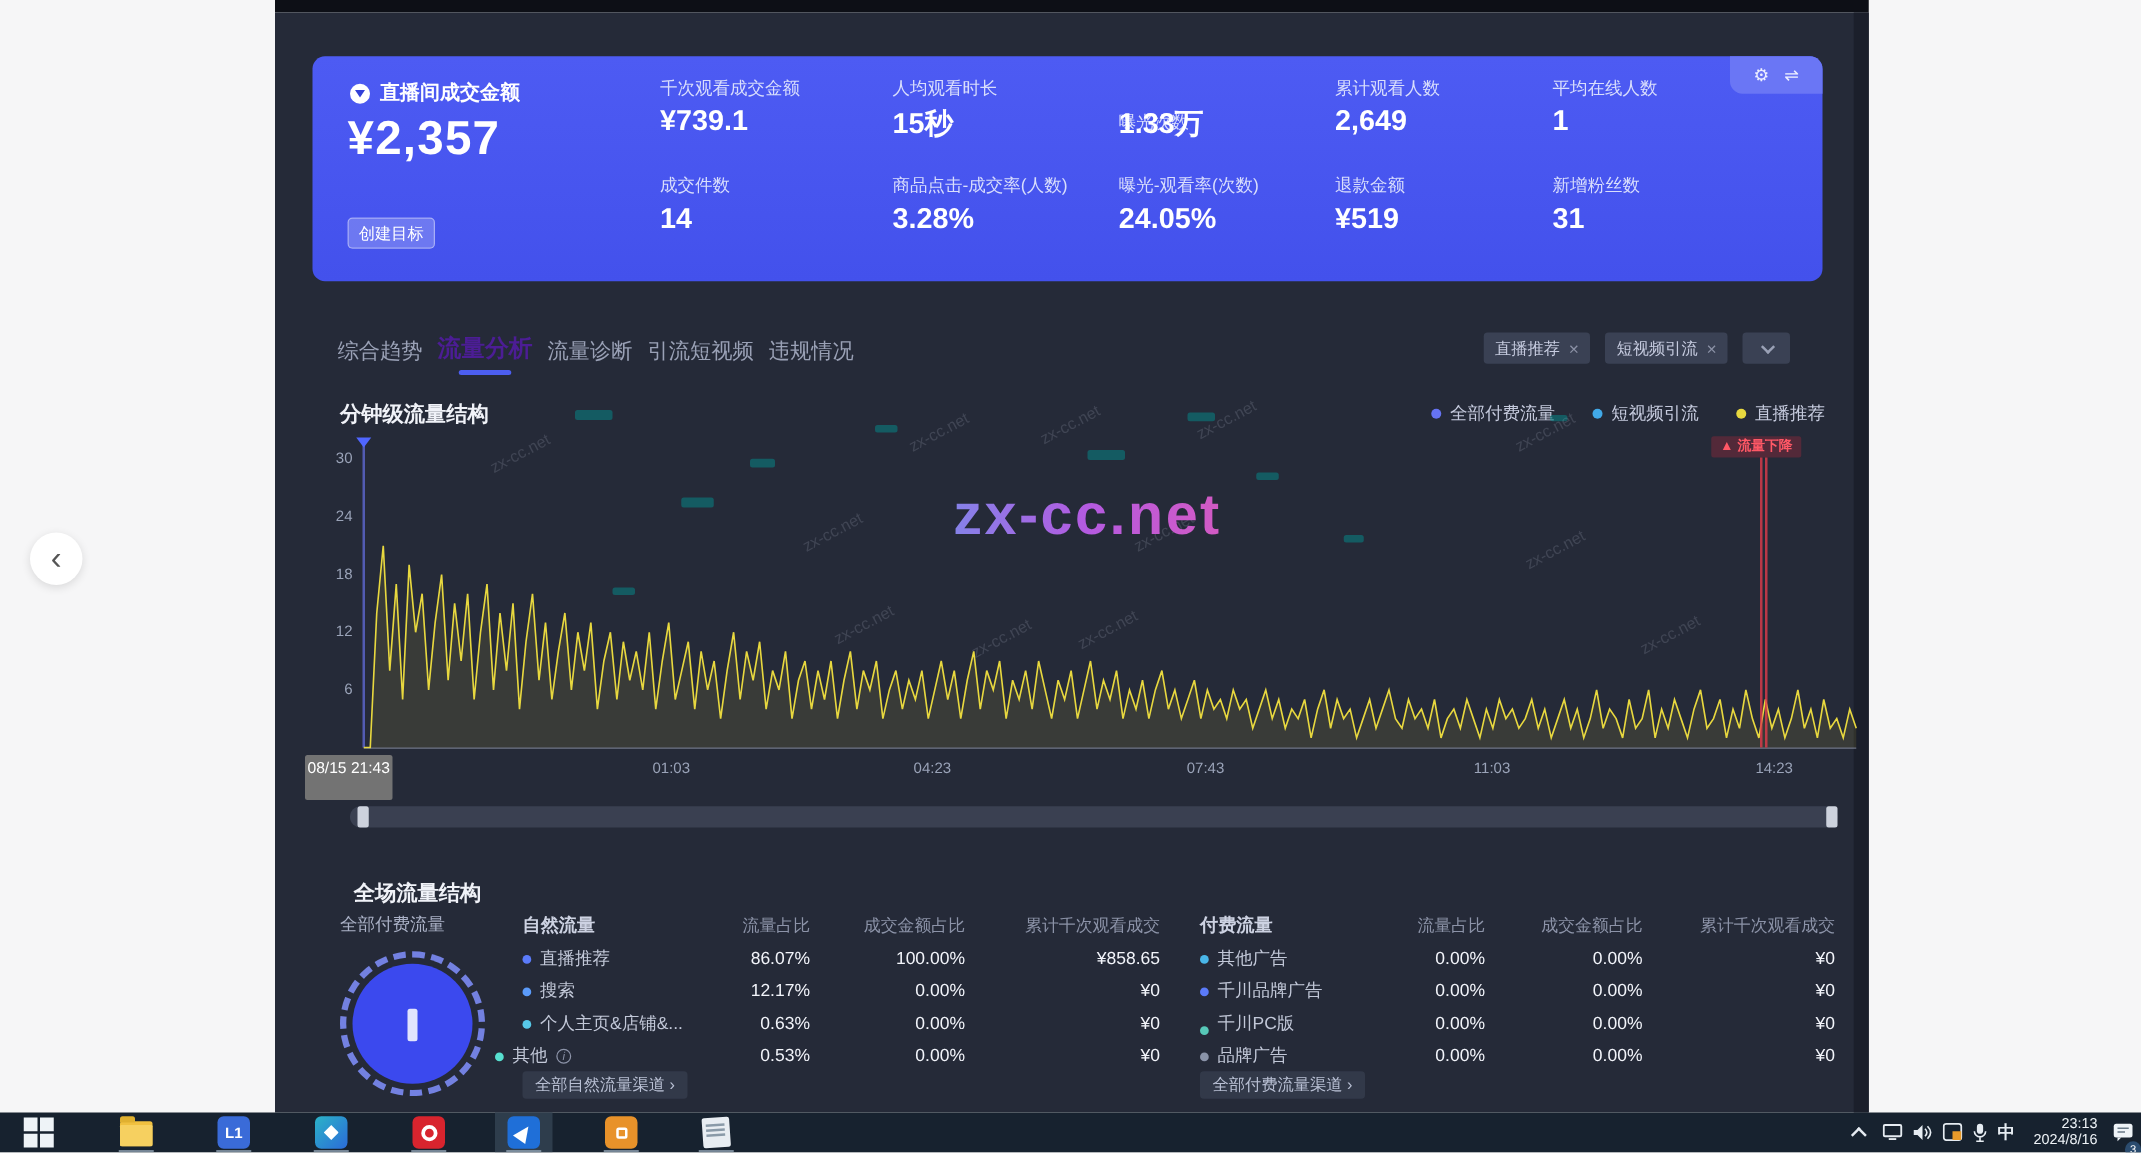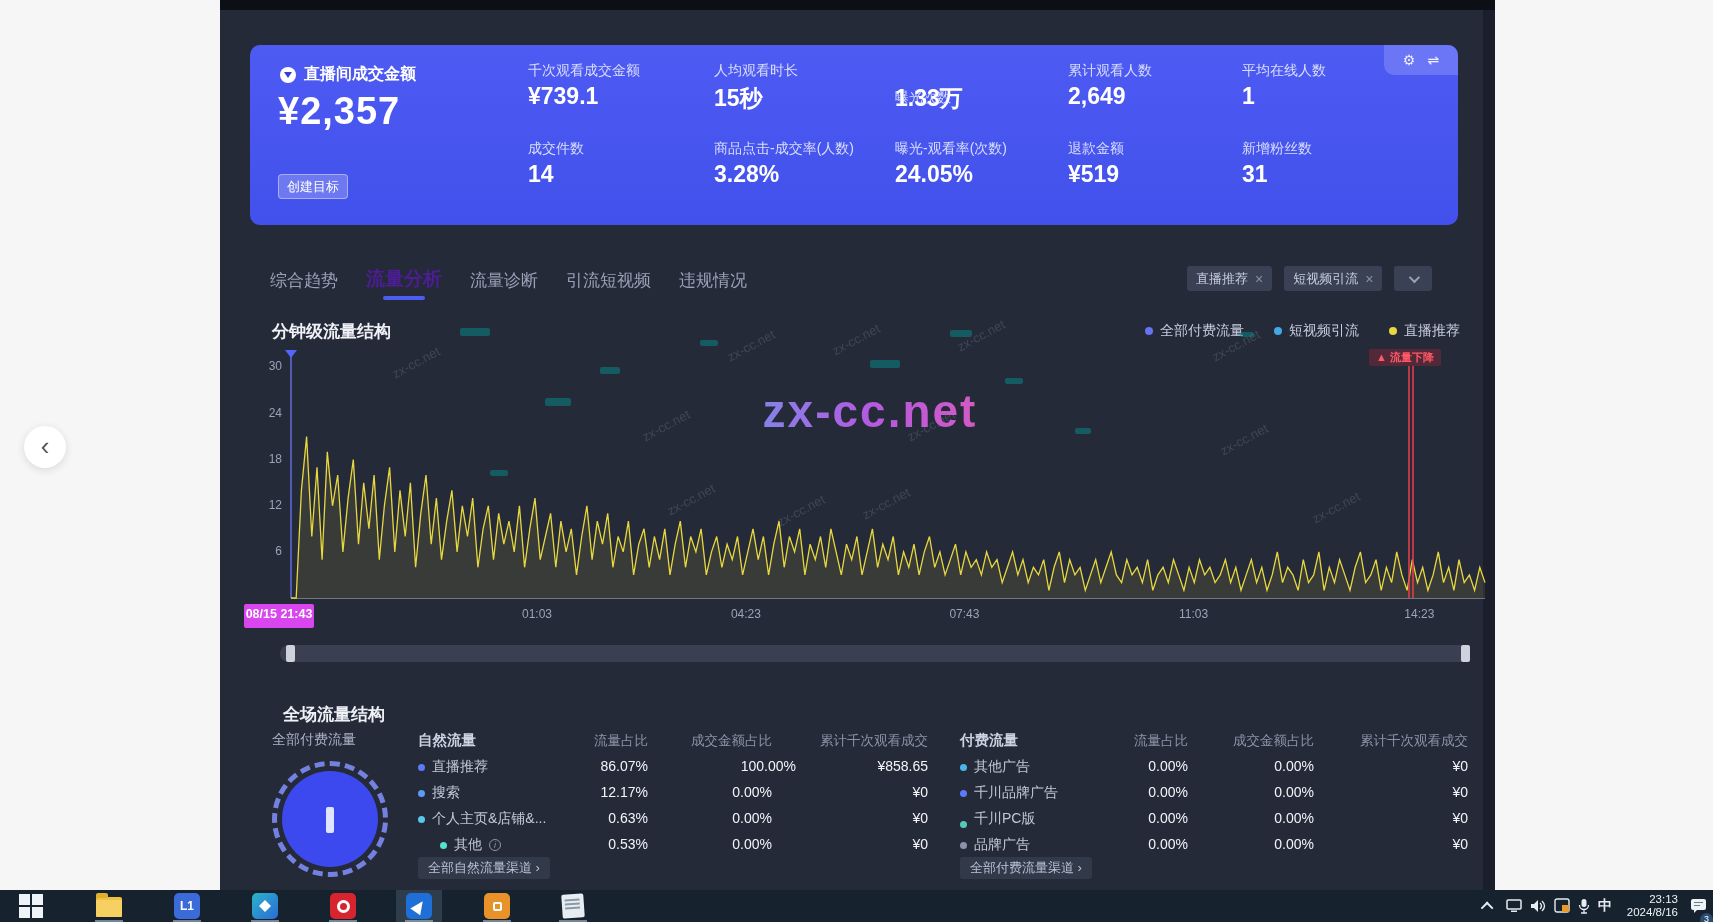--- a/index.html
+++ b/index.html
@@ -24,21 +24,21 @@
   #card-title-row{left:280px;top:64px;display:flex;align-items:center;gap:8px;color:#fff;font-size:16px;font-weight:bold;}
   .goal-ico{width:16px;height:16px;border-radius:50%;background:#fff;position:relative;}
   .goal-ico:after{content:"";position:absolute;left:4px;top:5px;border-left:4px solid transparent;border-right:4px solid transparent;border-top:6px solid #3240d8;}
   #card-value{left:278px;top:90px;color:#fff;font-size:38px;font-weight:bold;letter-spacing:1px;}
   #card-btn{left:278px;top:174px;width:70px;height:25px;background:rgba(255,255,255,.22);border:1px solid rgba(255,255,255,.4);
             border-radius:4px;color:#fff;font-size:13px;text-align:center;line-height:23px;cursor:pointer;}
   .m-label{position:absolute;color:#d9defc;font-size:14px;white-space:nowrap;}
   .m-value{position:absolute;color:#fff;font-size:23px;font-weight:bold;white-space:nowrap;}
 
   
-  #tabs{left:270px;top:266px;display:flex;gap:28px;align-items:flex-end;}
+  #tabs{left:270px;top:266px;display:flex;gap:12px;align-items:flex-end;}
   .tab{color:#9aa1b6;font-size:17px;padding-bottom:10px;position:relative;cursor:pointer;white-space:nowrap;}
   .tab.active{color:#4c1d95;font-size:19px;font-weight:bold;}
   .tab.active:after{content:"";position:absolute;left:50%;transform:translateX(-50%);bottom:2px;width:42px;height:4px;border-radius:2px;background:#4c5ef0;}
 
   
   #chips{left:1187px;top:266px;display:flex;gap:12px;}
   .chip{height:25px;background:#3a4154;border-radius:3px;color:#c7cce0;font-size:13px;display:flex;align-items:center;gap:7px;padding:0 9px;cursor:pointer;white-space:nowrap;}
   .chip .x{color:#8b91a6;font-size:14px;cursor:pointer;}
   .chip.dd{width:38px;justify-content:center;}
   .chev{width:8px;height:8px;border-right:2px solid #9aa1b6;border-bottom:2px solid #9aa1b6;transform:rotate(45deg) translateY(-2px);}
@@ -48,21 +48,21 @@
   #legend{top:322px;right:253px;display:flex;gap:30px;}
   .lg{display:flex;align-items:center;gap:7px;color:#c6cbde;font-size:14px;cursor:pointer;white-space:nowrap;}
   .lg .dot{width:8px;height:8px;border-radius:50%;}
 
   
   .tick-y{position:absolute;width:34px;text-align:right;color:#9aa3b8;font-size:12px;}
   #axis{left:290px;top:352px;width:2px;height:246px;background:#5a64c8;opacity:.85;}
   #axis-tri{left:285px;top:350px;width:0;height:0;border-left:6px solid transparent;border-right:6px solid transparent;border-top:8px solid #5066ff;}
   #baseline{left:291px;top:598px;width:1194px;height:1px;background:#9aa0b4;opacity:.65;}
   .tick-x{position:absolute;top:607px;width:70px;text-align:center;color:#9aa3b8;font-size:12px;}
-  .tick-x.hl{background:#d946ef;color:#fff;font-weight:bold;border-radius:2px;height:24px;line-height:20px;top:604px;font-size:12.5px;}
+  .tick-x.hl{background:#737373;color:#fff;font-weight:normal;border-radius:2px;height:36px;line-height:20px;top:604px;font-size:12.5px;}
   .redline{position:absolute;width:2px;background:rgba(225,60,75,.8);}
   #alert-badge{position:absolute;top:349px;height:17px;line-height:17px;padding:0 7px;background:rgba(205,40,60,.28);
                color:#ff5866;font-size:11px;font-weight:bold;border-radius:2px;white-space:nowrap;}
   .blob{position:absolute;background:rgba(0,150,150,.45);border-radius:2px;}
   .wm{position:absolute;color:rgba(205,210,228,.16);font-size:13px;transform:rotate(-28deg);white-space:nowrap;}
   #wm-center{left:660px;top:385px;width:420px;text-align:center;line-height:1.15;}
   #wm-line1{font-size:44px;font-weight:bold;background:linear-gradient(90deg,#4e9df0,#7a5cf0,#c44fd0,#f06ab8);
             -webkit-background-clip:text;background-clip:text;color:transparent;}
   #wm-line2{font-size:46px;font-weight:bold;background:linear-gradient(90deg,#58a8f0,#b45ae0,#f05aa8);
             -webkit-background-clip:text;background-clip:text;color:transparent;letter-spacing:2px;}
@@ -263,37 +263,37 @@
   <div id="table-host">
       <div class="t-name" style="left: 418px; top: 731px;">自然流量</div>
       <div class="t-head" style="left: 498px; top: 732px; width: 150px;">流量占比</div>
       <div class="t-head" style="left: 622px; top: 732px; width: 150px;">成交金额占比</div>
       <div class="t-head" style="left: 778px; top: 732px; width: 150px;">累计千次观看成交</div>
       <div class="t-label" style="left: 418px; top: 758px;">
         <div class="dot" style="background: rgb(91, 123, 250);"></div>
         <div>直播推荐</div>
       </div>
       <div class="t-val" style="left: 518px; top: 758px; width: 130px;">86.07%</div>
-      <div class="t-val" style="left: 642px; top: 758px; width: 130px; margin-left: 24px;">100.00%</div>
+      <div class="t-val" style="left: 642px; top: 758px; width: 130px;">100.00%</div>
       <div class="t-val" style="left: 798px; top: 758px; width: 130px;">¥858.65</div>
       <div class="t-label" style="left: 418px; top: 784px;">
         <div class="dot" style="background: rgb(91, 155, 250);"></div>
         <div>搜索</div>
       </div>
       <div class="t-val" style="left: 518px; top: 784px; width: 130px;">12.17%</div>
       <div class="t-val" style="left: 642px; top: 784px; width: 130px;">0.00%</div>
       <div class="t-val" style="left: 798px; top: 784px; width: 130px;">¥0</div>
       <div class="t-label" style="left: 418px; top: 810px;">
         <div class="dot" style="background: rgb(87, 200, 232);"></div>
         <div>个人主页&amp;店铺&amp;...</div>
       </div>
       <div class="t-val" style="left: 518px; top: 810px; width: 130px;">0.63%</div>
       <div class="t-val" style="left: 642px; top: 810px; width: 130px;">0.00%</div>
       <div class="t-val" style="left: 798px; top: 810px; width: 130px;">¥0</div>
-      <div class="t-label" style="left: 440px; top: 836px; justify-content: flex-end;">
+      <div class="t-label" style="left: 396px; top: 836px; justify-content: flex-end;">
         <div class="dot" style="background: rgb(87, 224, 208);"></div>
         <div>其他</div>
         <div class="info">i</div>
       </div>
       <div class="t-val" style="left: 518px; top: 836px; width: 130px;">0.53%</div>
       <div class="t-val" style="left: 642px; top: 836px; width: 130px;">0.00%</div>
       <div class="t-val" style="left: 798px; top: 836px; width: 130px;">¥0</div>
       <div class="t-footer" style="left: 418px; top: 857px;">全部自然流量渠道 ›</div>
       <div class="t-name" style="left: 960px; top: 731px;">付费流量</div>
       <div class="t-head" style="left: 1038px; top: 732px; width: 150px;">流量占比</div>

